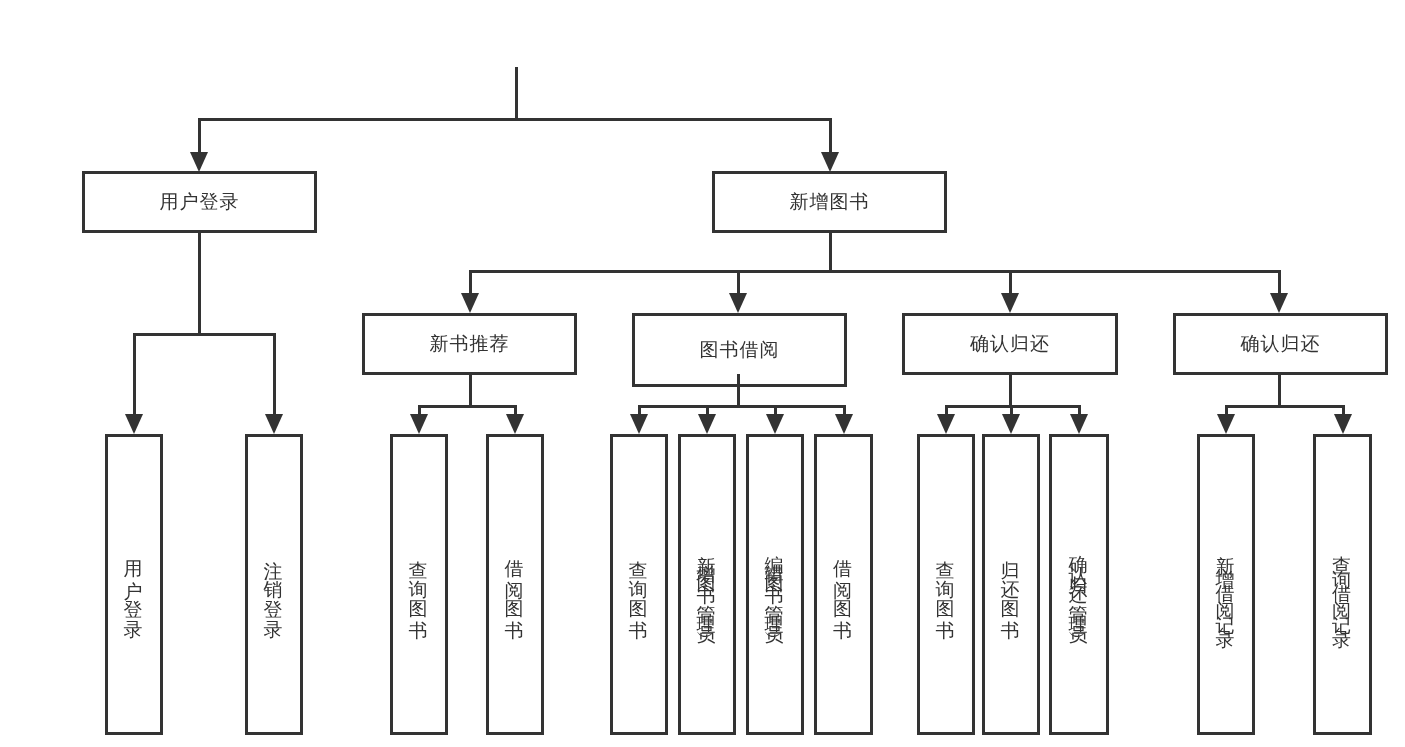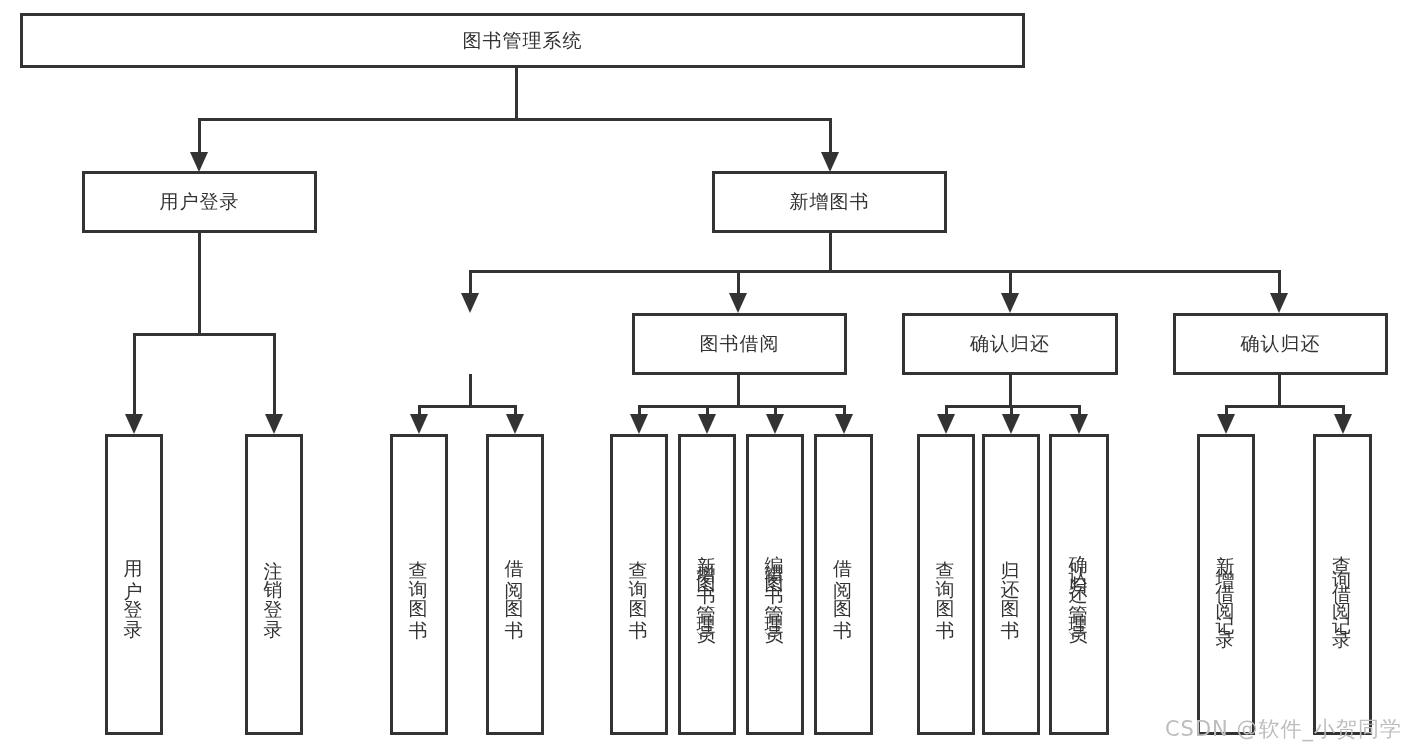--- a/index.html
+++ b/index.html
@@ -54,23 +54,20 @@
     color: var(--watermark);
     letter-spacing: 1px;
     z-index: 5;
   }
 </style>
 </head>
 <body>
 
 <div class="canvas">
 
-  <div class="node" style="left:20px; top:13px; width:1005px; height:55px;">
-    <span>图书管理系统</span>
-  </div>
 
   <div class="vl" style="left:515px; top:67px; height:53px;"></div>
   <div class="hl" style="left:198px; top:118px; width:633px;"></div>
   <div class="vl" style="left:198px; top:118px; height:38px;"></div>
   <div class="ah" style="left:190px; top:152px;"></div>
   <div class="vl" style="left:829px; top:118px; height:38px;"></div>
   <div class="ah" style="left:821px; top:152px;"></div>
 
   <div class="node" style="left:82px; top:171px; width:235px; height:62px;">
     <span>用户登录</span>
@@ -90,21 +87,24 @@
   <div class="hl" style="left:469px; top:270px; width:812px;"></div>
   <div class="vl" style="left:469px; top:270px; height:27px;"></div>
   <div class="ah" style="left:461px; top:293px;"></div>
   <div class="vl" style="left:737px; top:270px; height:27px;"></div>
   <div class="ah" style="left:729px; top:293px;"></div>
   <div class="vl" style="left:1009px; top:270px; height:27px;"></div>
   <div class="ah" style="left:1001px; top:293px;"></div>
   <div class="vl" style="left:1278px; top:270px; height:27px;"></div>
   <div class="ah" style="left:1270px; top:293px;"></div>
 
-  <div class="node" style="left:632px; top:313px; width:215px; height:62px;align-items:center;">
+  <div class="node" style="left:362px; top:313px; width:215px; height:62px;">
+    <span>新书推荐</span>
+  </div>
+  <div class="node" style="left:632px; top:313px; width:215px; height:74px;align-items:center;">
     <span>图书借阅</span>
   </div>
   <div class="node" style="left:902px; top:313px; width:216px; height:62px;">
     <span>确认归还</span>
   </div>
   <div class="node" style="left:1173px; top:313px; width:215px; height:62px;">
     <span>确认归还</span>
   </div>
 
   <div class="vl" style="left:469px; top:374px; height:34px;"></div>
@@ -178,15 +178,14 @@
     <span class="vlabel" style="letter-spacing: 10px;">确认归还（管理员）</span>
   </div>
 
   <div class="node" style="left:1197px; top:434px; width:58px; height:301px;">
     <span class="vlabel" style="letter-spacing: 15px;">新增借阅记录</span>
   </div>
   <div class="node" style="left:1313px; top:434px; width:59px; height:301px;">
     <span class="vlabel" style="letter-spacing: 15px;">查询借阅记录</span>
   </div>
 
-  <div class="watermark">CSDN @软件_小贺同学</div>
 
 </div>
 
 </body></html>

